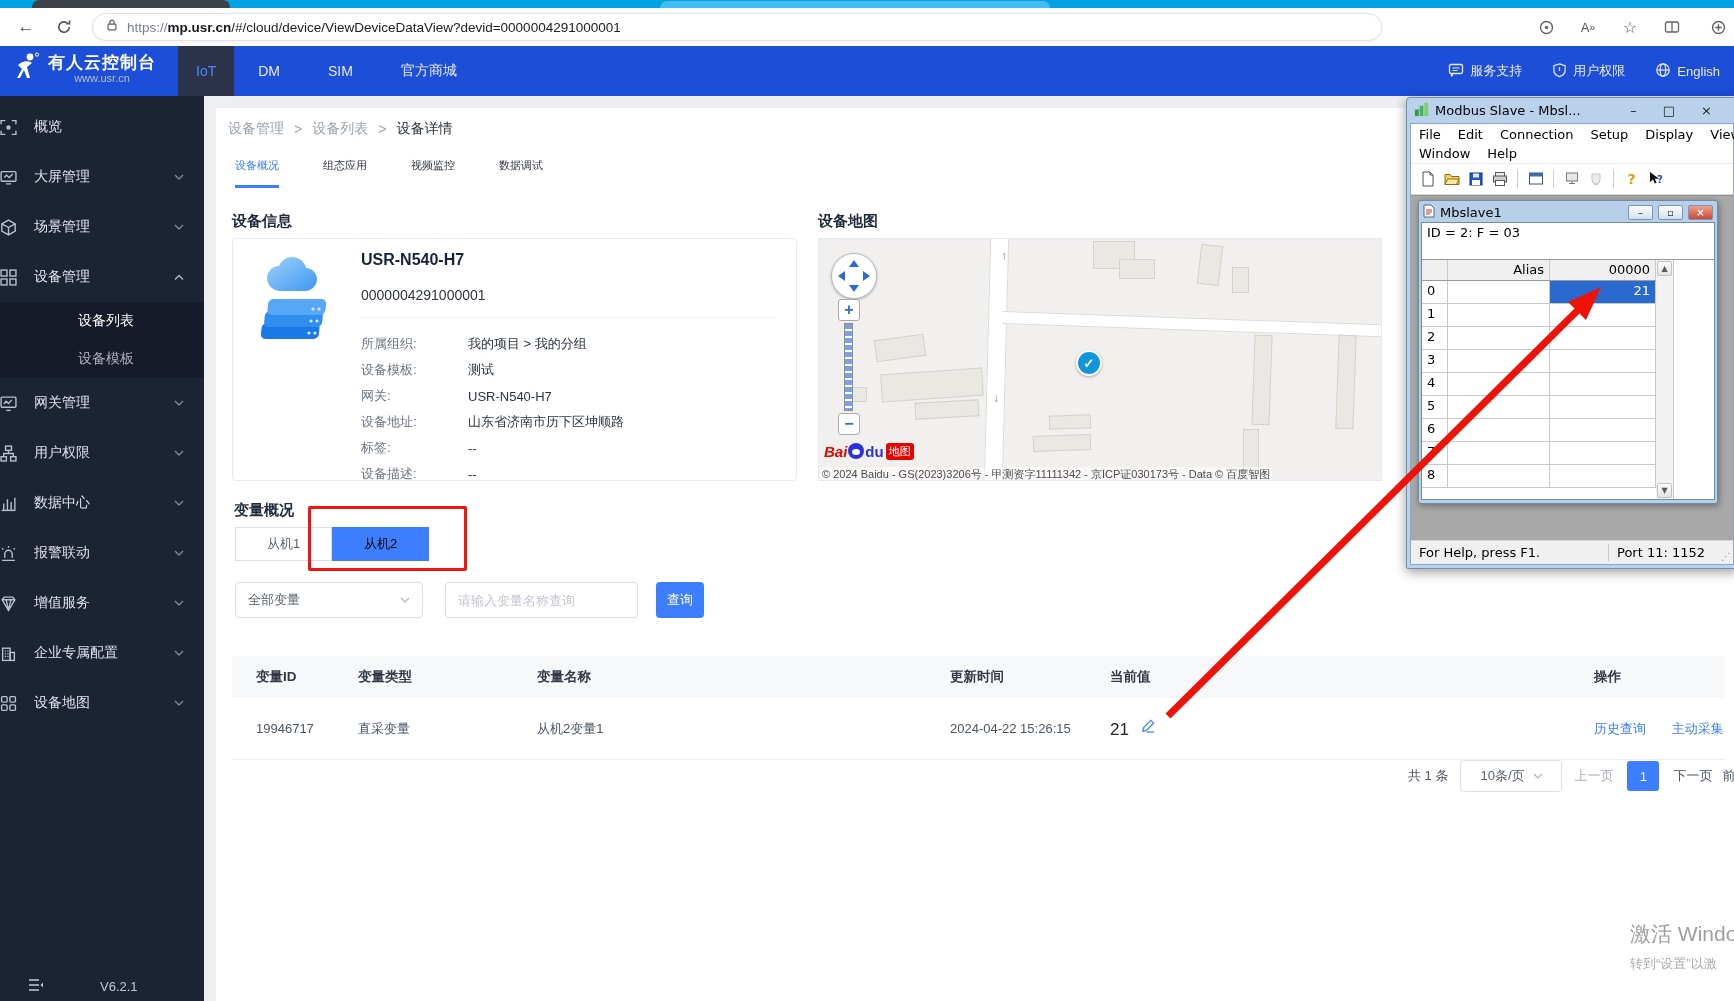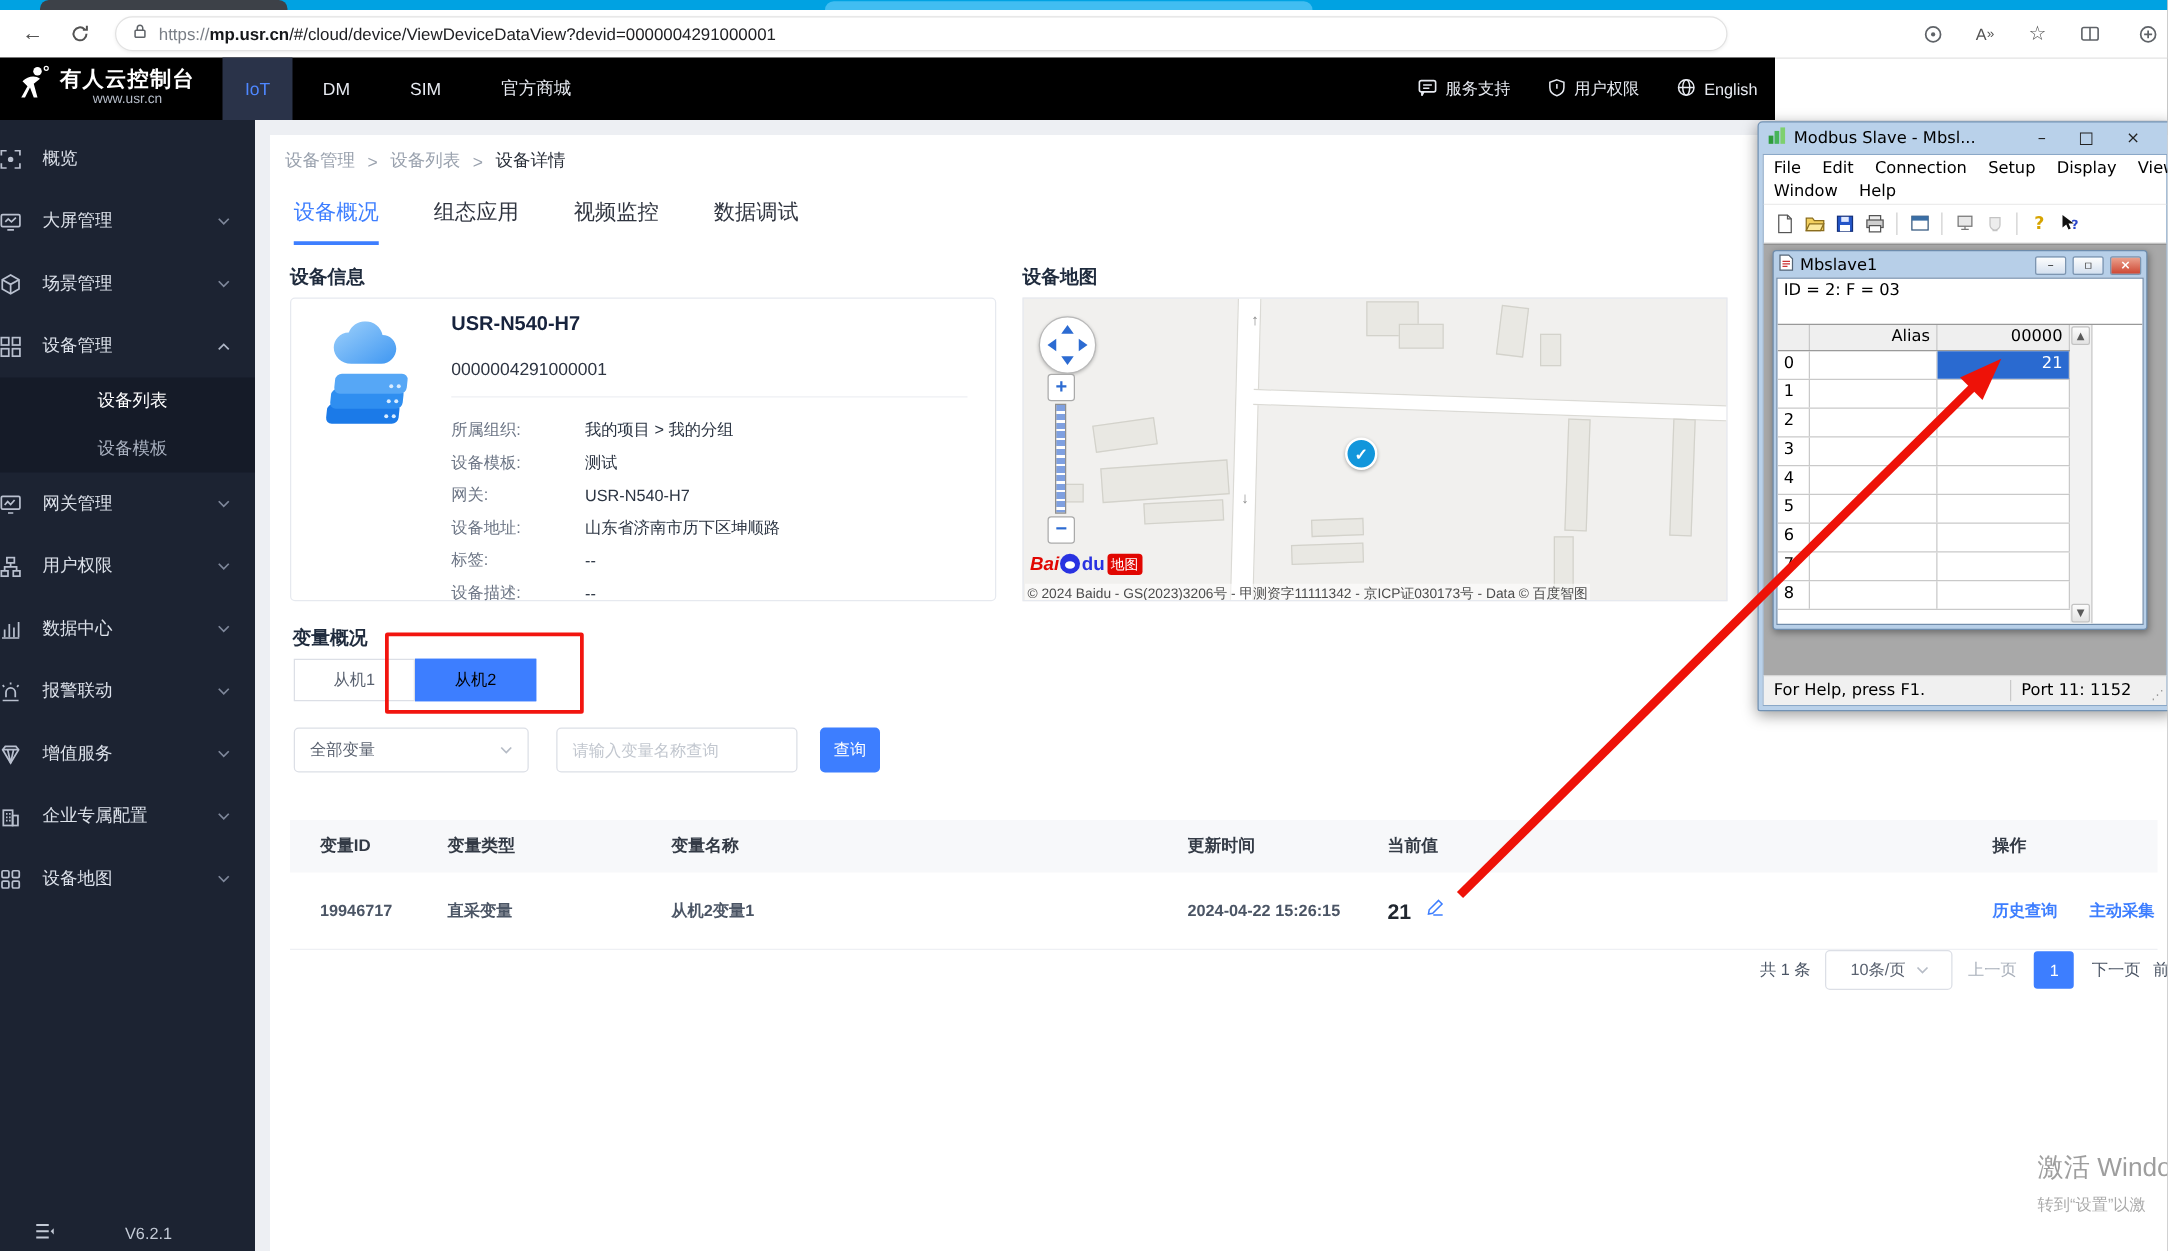--- a/index.html
+++ b/index.html
@@ -10,21 +10,21 @@
   .tab-dark{position:absolute;left:32px;top:0;width:198px;height:8px;background:#3d4148;border-radius:7px 7px 0 0;}
   .tab-lite{position:absolute;left:660px;top:1px;width:390px;height:7px;background:#41bdf1;border-radius:7px 7px 0 0;}
   .navbar{position:absolute;left:0;top:8px;width:1734px;height:38px;background:#fff;border-bottom:1px solid #e4e4e4;z-index:2;}
   .nav-ic{position:absolute;top:7px;width:24px;height:24px;display:flex;align-items:center;justify-content:center;color:#535353;font-size:17px;}
   .url-pill{position:absolute;left:92px;top:5px;width:1290px;height:28px;border:1px solid #e2e2e2;border-radius:14px;
             box-shadow:0 1px 3px rgba(0,0,0,.07);display:flex;align-items:center;padding:0 12px;box-sizing:border-box;background:#fff;}
   .url-text{font-size:13.5px;color:#202124;margin-left:8px;white-space:nowrap;}
   .url-text .scheme{color:#7a7f87;}
   .url-text .domain{font-weight:bold;color:#16181b;}
   
-  .appheader{position:absolute;left:0;top:46px;width:1420px;height:50px;background:#000000;z-index:2;display:flex;align-items:center;}
+  .appheader{position:absolute;left:0;top:46px;width:1734px;height:50px;background:#1d4ed8;z-index:2;display:flex;align-items:center;}
   .logo{position:absolute;left:14px;top:6px;display:flex;align-items:center;gap:8px;color:#fff;}
   .logo-txt .t1{font-size:17px;font-weight:bold;letter-spacing:1px;line-height:19px;}
   .logo-txt .t2{font-size:11px;color:#b6bdc9;text-align:center;line-height:13px;}
   .hdr-tabs{position:absolute;left:178px;top:0;height:50px;display:flex;}
   .hdr-tab{height:50px;display:flex;align-items:center;justify-content:center;color:#e7eaf1;font-size:14px;padding:0 24px;cursor:pointer;}
   .hdr-tab.active{background:#2a3349;color:#4e87ff;padding:0 18px;}
   .hdr-right{position:absolute;right:14px;top:0;height:50px;display:flex;align-items:center;gap:30px;color:#e7eaf1;font-size:13px;}
   .hdr-link{display:flex;align-items:center;gap:6px;cursor:pointer;}
   
   .sidebar{position:absolute;left:0;top:96px;width:204px;height:905px;background:#1c2332;z-index:2;padding-top:6px;box-sizing:border-box;}
@@ -34,21 +34,21 @@
   .side-sub-item{height:38px;display:flex;align-items:center;padding-left:78px;font-size:14px;color:#a9b1c0;cursor:pointer;}
   .side-sub-item.active{color:#ffffff;}
   .side-footer{position:absolute;left:0;bottom:0;width:100%;height:30px;display:flex;align-items:center;padding-left:28px;gap:56px;color:#c3cad6;font-size:13px;}
   .sicon svg{width:17px;height:17px;display:block;}
   .chev svg{width:10px;height:7px;display:block;}
   
   .maingray{position:absolute;left:204px;top:96px;width:1530px;height:905px;background:#edeff3;z-index:1;}
   .card{position:absolute;left:216px;top:108px;width:1518px;height:893px;background:#fff;z-index:2;}
   .breadcrumb{position:absolute;left:12px;top:12px;font-size:14px;color:#9aa2ae;display:flex;gap:10px;align-items:center;}
   .breadcrumb .cur{color:#2b313b;}
-  .page-tabs{position:absolute;left:19px;top:50px;display:flex;gap:44px;font-size:17px;color:#303540;}
+  .page-tabs{position:absolute;left:19px;top:50px;display:flex;gap:44px;font-size:11px;color:#303540;}
   .ptab{padding-bottom:12px;cursor:pointer;}
   .ptab.active{color:#3d7eff;border-bottom:3px solid #3d7eff;}
   .sec-title{position:absolute;font-size:15px;font-weight:bold;color:#1f2b3d;}
   
   .dev-card{position:absolute;left:16px;top:130px;width:565px;height:243px;border:1px solid #e6e9ef;border-radius:4px;box-sizing:border-box;}
   .dev-img{position:absolute;left:24px;top:18px;}
   .dev-name{position:absolute;left:128px;top:12px;font-size:16px;font-weight:bold;color:#17233d;}
   .dev-id{position:absolute;left:128px;top:48px;font-size:14px;color:#2e3542;}
   .dev-div{position:absolute;left:128px;top:78px;right:22px;border-top:1px solid #eef0f3;}
   .dev-fields{position:absolute;left:128px;top:92px;}
@@ -90,21 +90,21 @@
   .sel-box{width:188px;height:36px;border:1px solid #dcdfe6;border-radius:4px;display:flex;align-items:center;
            padding:0 12px;box-sizing:border-box;color:#5a6270;font-size:13px;cursor:pointer;}
   .sel-box .chev{margin-left:auto;}
   .q-input{width:193px;height:36px;border:1px solid #dcdfe6;border-radius:4px;margin-left:22px;padding:0 12px;
            box-sizing:border-box;font-size:13px;color:#333;font-family:"Liberation Sans",sans-serif;}
   .q-input::placeholder{color:#c2c7cf;}
   .q-btn{width:48px;height:36px;margin-left:18px;background:#3d7eff;border:none;border-radius:4px;color:#fff;
          font-size:13px;cursor:pointer;font-family:"Liberation Sans",sans-serif;}
   
   .vtable{position:absolute;left:16px;top:548px;width:1494px;}
-  .trow{display:flex;align-items:center;padding-left:24px;box-sizing:border-box;font-weight:bold;}
+  .trow{display:flex;align-items:center;padding-left:24px;box-sizing:border-box;}
   .thead{height:42px;background:#f7f8fa;font-size:13.5px;font-weight:bold;color:#333a45;}
   .tbody{height:62px;border-bottom:1px solid #eef0f4;font-size:13px;color:#4b5565;}
   .c1{width:102px;} .c2{width:179px;} .c3{width:413px;} .c4{width:160px;} .c5{width:484px;} .c6{flex:1;}
   .val-big{font-size:17px;color:#20262f;}
   .pencil{margin-left:8px;vertical-align:2px;}
   .act-link{color:#3d7eff;cursor:pointer;}
   .act-link + .act-link{margin-left:22px;}
   
   .pager{position:absolute;left:1192px;top:652px;display:flex;align-items:center;font-size:13px;color:#4b5565;white-space:nowrap;}
   .pg-sel{width:100px;height:30px;border:1px solid #dcdfe6;border-radius:4px;display:flex;align-items:center;justify-content:center;

